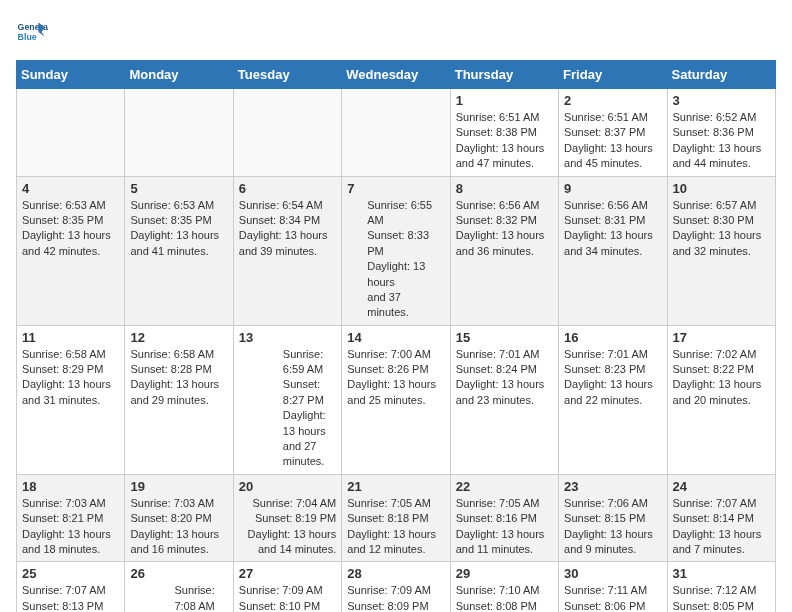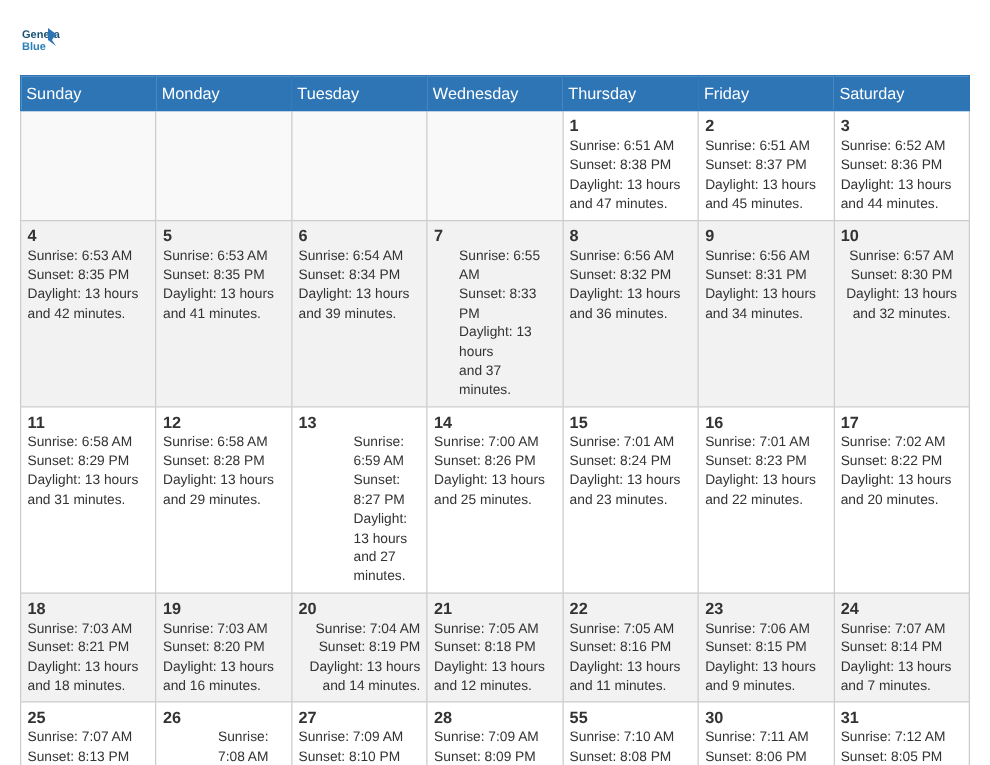--- a/index.html
+++ b/index.html
@@ -39,21 +39,21 @@
     }
     table {
       width: 100%;
       border-collapse: collapse;
       table-layout: fixed;
     }
     thead tr th {
       background-color: #2e75b6;
       color: #fff;
       font-size: 13px;
-      font-weight: normal;
+      font-weight: bold;
       padding: 6px 4px;
       text-align: left;
       border: 1px solid #2e75b6;
     }
     tbody tr td {
       border: 1px solid #ccc;
       vertical-align: top;
       padding: 4px 5px;
       font-size: 11px;
       color: #333;
@@ -177,21 +177,21 @@
         </td>
         <td>
           <span class="day-number">9</span>
           <div class="day-info" style="white-space: pre-line;">Sunrise: 6:56 AM
 Sunset: 8:31 PM
 Daylight: 13 hours
 and 34 minutes.</div>
         </td>
         <td>
           <span class="day-number">10</span>
-          <div class="day-info" style="white-space: pre-line; text-align: center;">Sunrise: 6:57 AM
+          <div class="day-info" style="white-space: pre-line;">Sunrise: 6:57 AM
 Sunset: 8:30 PM
 Daylight: 13 hours
 and 32 minutes.</div>
         </td>
       </tr>
       <tr>
         <td>
           <span class="day-number">11</span>
           <div class="day-info" style="white-space: pre-line;">Sunrise: 6:58 AM
 Sunset: 8:29 PM
@@ -315,21 +315,21 @@
 and 1 minute.</div>
         </td>
         <td>
           <span class="day-number">28</span>
           <div class="day-info" style="white-space: pre-line;">Sunrise: 7:09 AM
 Sunset: 8:09 PM
 Daylight: 12 hours
 and 59 minutes.</div>
         </td>
         <td>
-          <span class="day-number">55</span>
+          <span class="day-number">29</span>
           <div class="day-info" style="white-space: pre-line;">Sunrise: 7:10 AM
 Sunset: 8:08 PM
 Daylight: 12 hours
 and 57 minutes.</div>
         </td>
         <td>
           <span class="day-number">30</span>
           <div class="day-info" style="white-space: pre-line;">Sunrise: 7:11 AM
 Sunset: 8:06 PM
 Daylight: 12 hours

